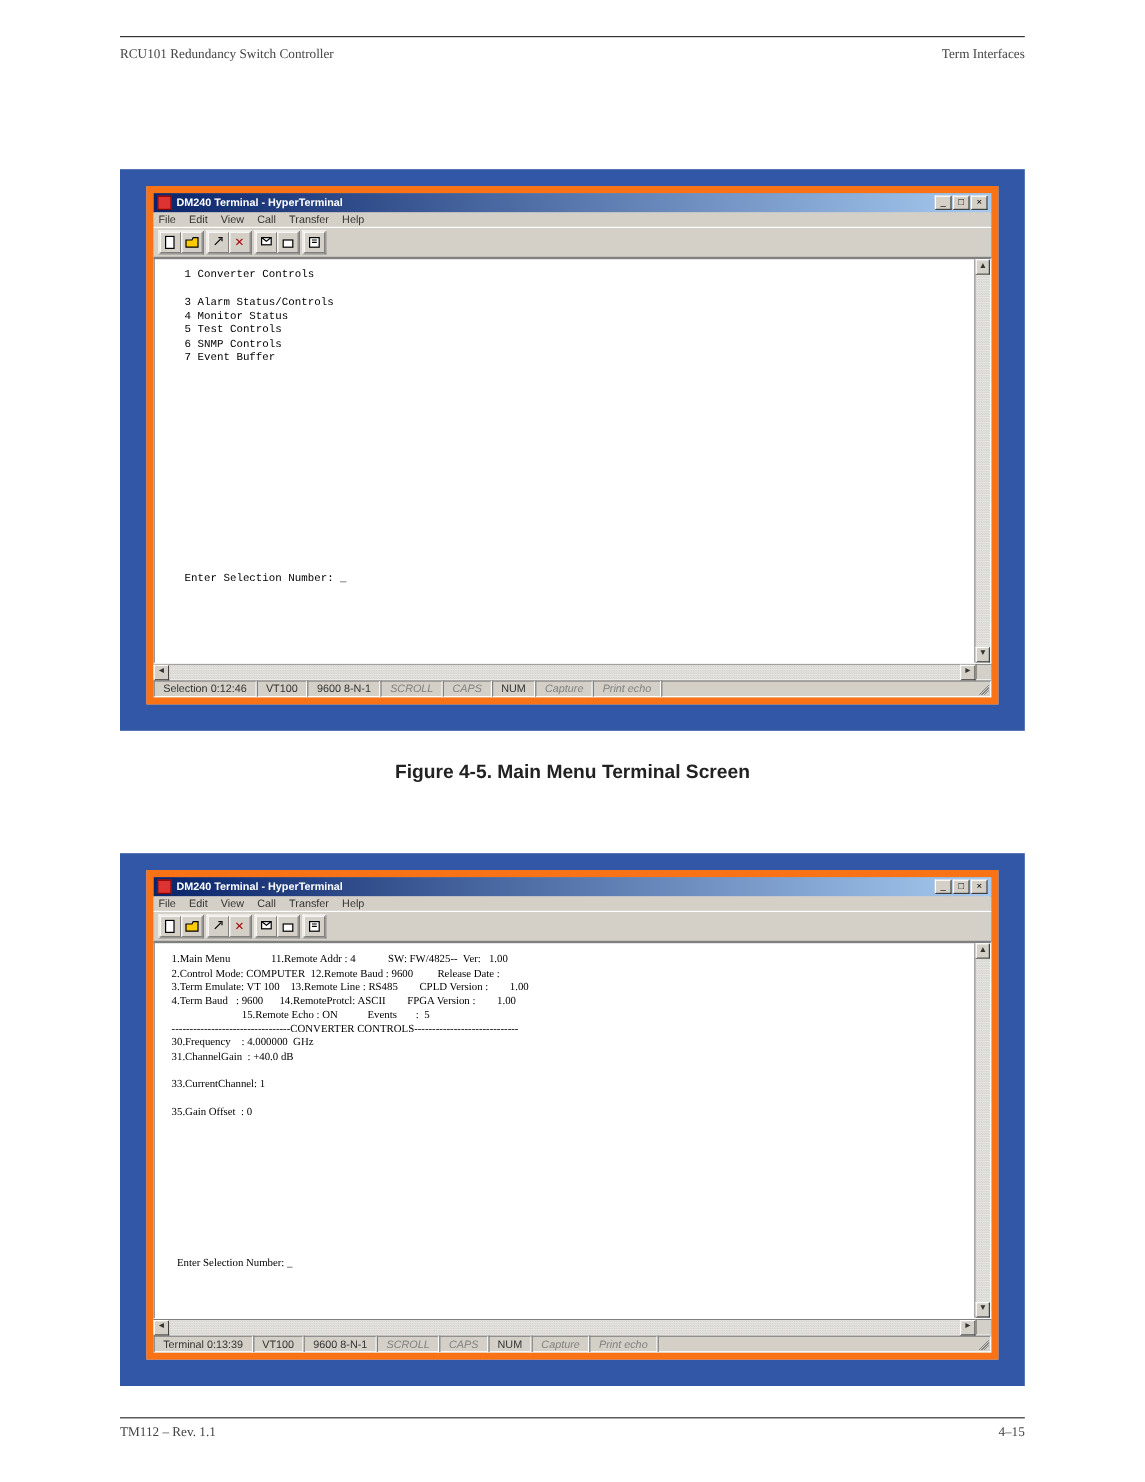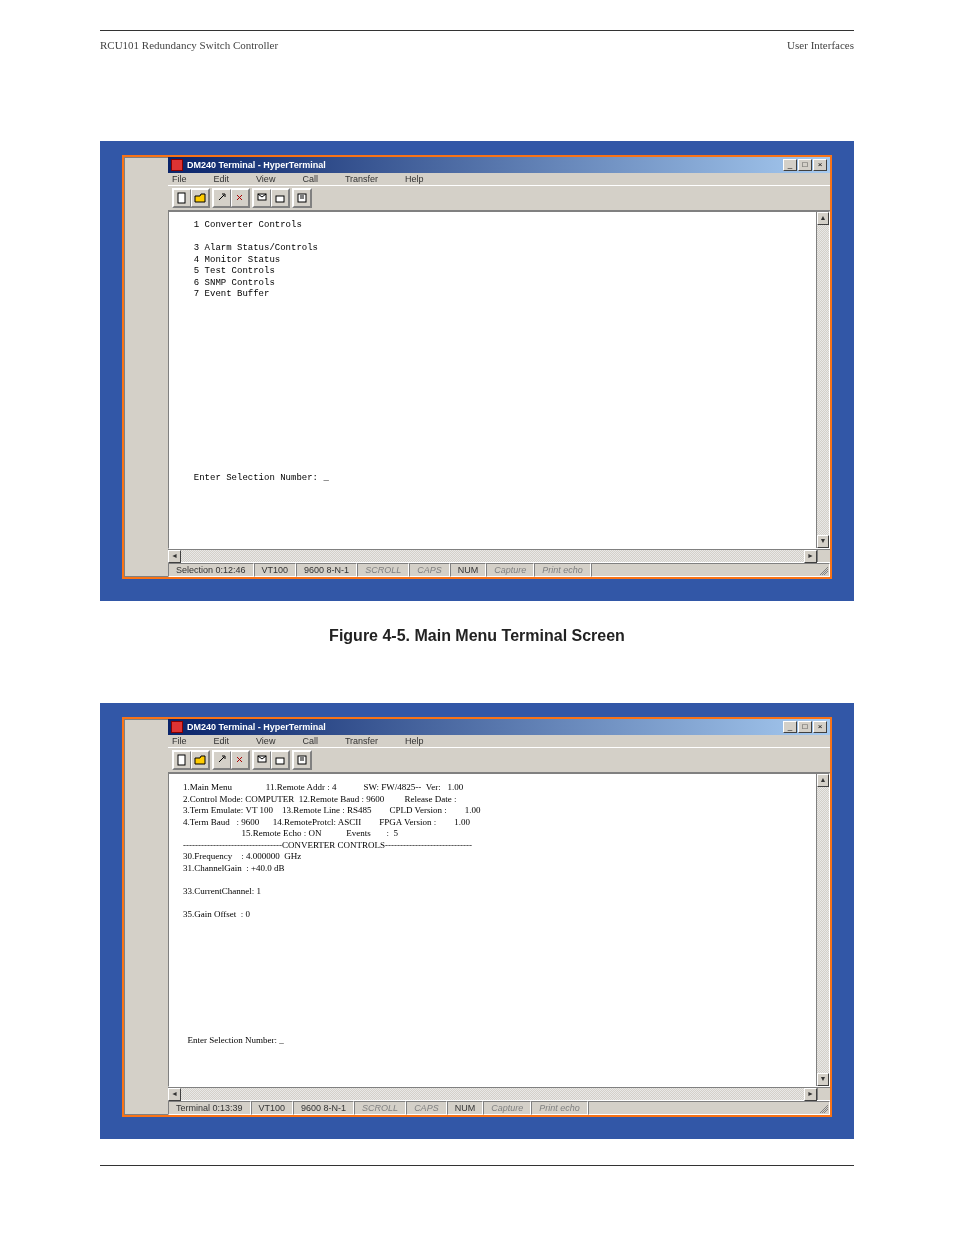--- a/index.html
+++ b/index.html
@@ -27,25 +27,24 @@
     color: #444;
     margin-bottom: 90px;
   }
   .figure-wrap {
     background: #3257a7;
     padding: 14px 22px 22px 22px;
     margin-bottom: 26px;
   }
   .window {
     background: #d4d0c8;
-    border: 2px solid #f97316;
+    border: 6px solid #f97316;
     box-shadow: 0 0 0 1px #808080 inset;
     font-family: Tahoma, sans-serif;
     font-size: 9px;
-    padding-left: 44px;
   }
   .titlebar {
     background: linear-gradient(to right, #0a246a, #a6caf0);
     color: #fff;
     padding: 2px 3px;
     display: flex;
     align-items: center;
   }
   .titlebar .icon { width: 12px; height: 12px; background: #d33; margin-right: 4px; border: 1px solid #800; }
   .titlebar .title { flex: 1; font-weight: bold; font-size: 9px; }
@@ -55,21 +54,21 @@
     background: #d4d0c8;
     border-top: 1px solid #fff; border-left: 1px solid #fff;
     border-right: 1px solid #404040; border-bottom: 1px solid #404040;
     font-size: 8px; line-height: 10px; text-align: center; color: #000;
     font-family: Arial, sans-serif;
   }
   .menubar {
     background: #d4d0c8;
     padding: 1px 4px;
     font-size: 9px;
-    display: flex; gap: 27px;
+    display: flex; gap: 11px;
   }
   .menubar span { cursor: default; }
   .toolbar {
     background: #d4d0c8;
     border-top: 1px solid #fff;
     border-bottom: 1px solid #808080;
     padding: 2px 4px;
     display: flex; gap: 2px;
   }
   .tb-group { display: inline-flex; border: 1px solid #808080; border-top-color:#fff; border-left-color:#fff; padding:0; }
@@ -166,21 +165,21 @@
     color: #444;
   }
 </style>
 </head>
 <body>
 
 <div class="page">
   <hr class="top-rule">
   <div class="header-line">
     <span>RCU101 Redundancy Switch Controller</span>
-    <span>User Interfaces</span>
+    <span>Term Interfaces</span>
   </div>
 
   <div class="figure-wrap">
     <div class="window">
       <div class="titlebar">
         <div class="icon"></div>
         <div class="title">DM240 Terminal - HyperTerminal</div>
         <div class="winbtns">
           <div class="winbtn">_</div>
           <div class="winbtn">□</div>
@@ -413,13 +412,17 @@
         <div class="sb-cell dim">Capture</div>
         <div class="sb-cell dim">Print echo</div>
         <div class="sb-spacer">
             <div class="grip"></div>
           </div>
       </div>
     </div>
   </div>
 
   <hr class="footer-rule">
+  <div class="footer-line">
+    <span>TM112 – Rev. 1.1</span>
+    <span>4–15</span>
+  </div>
 </div>
 
 </body></html>

